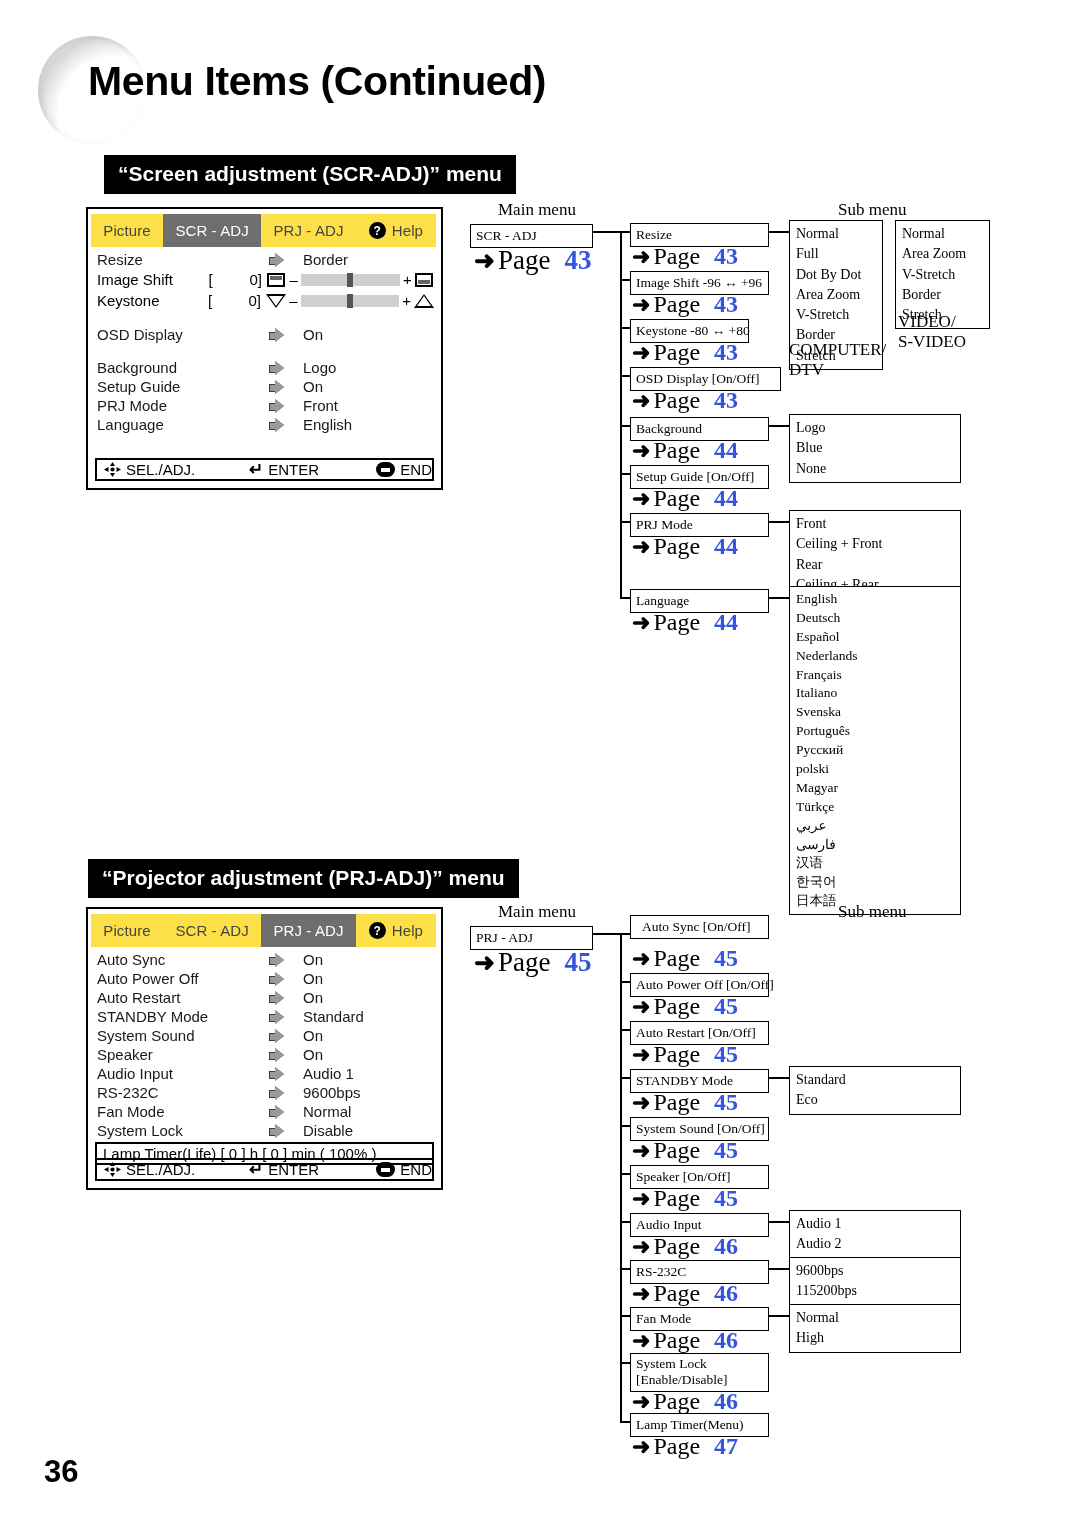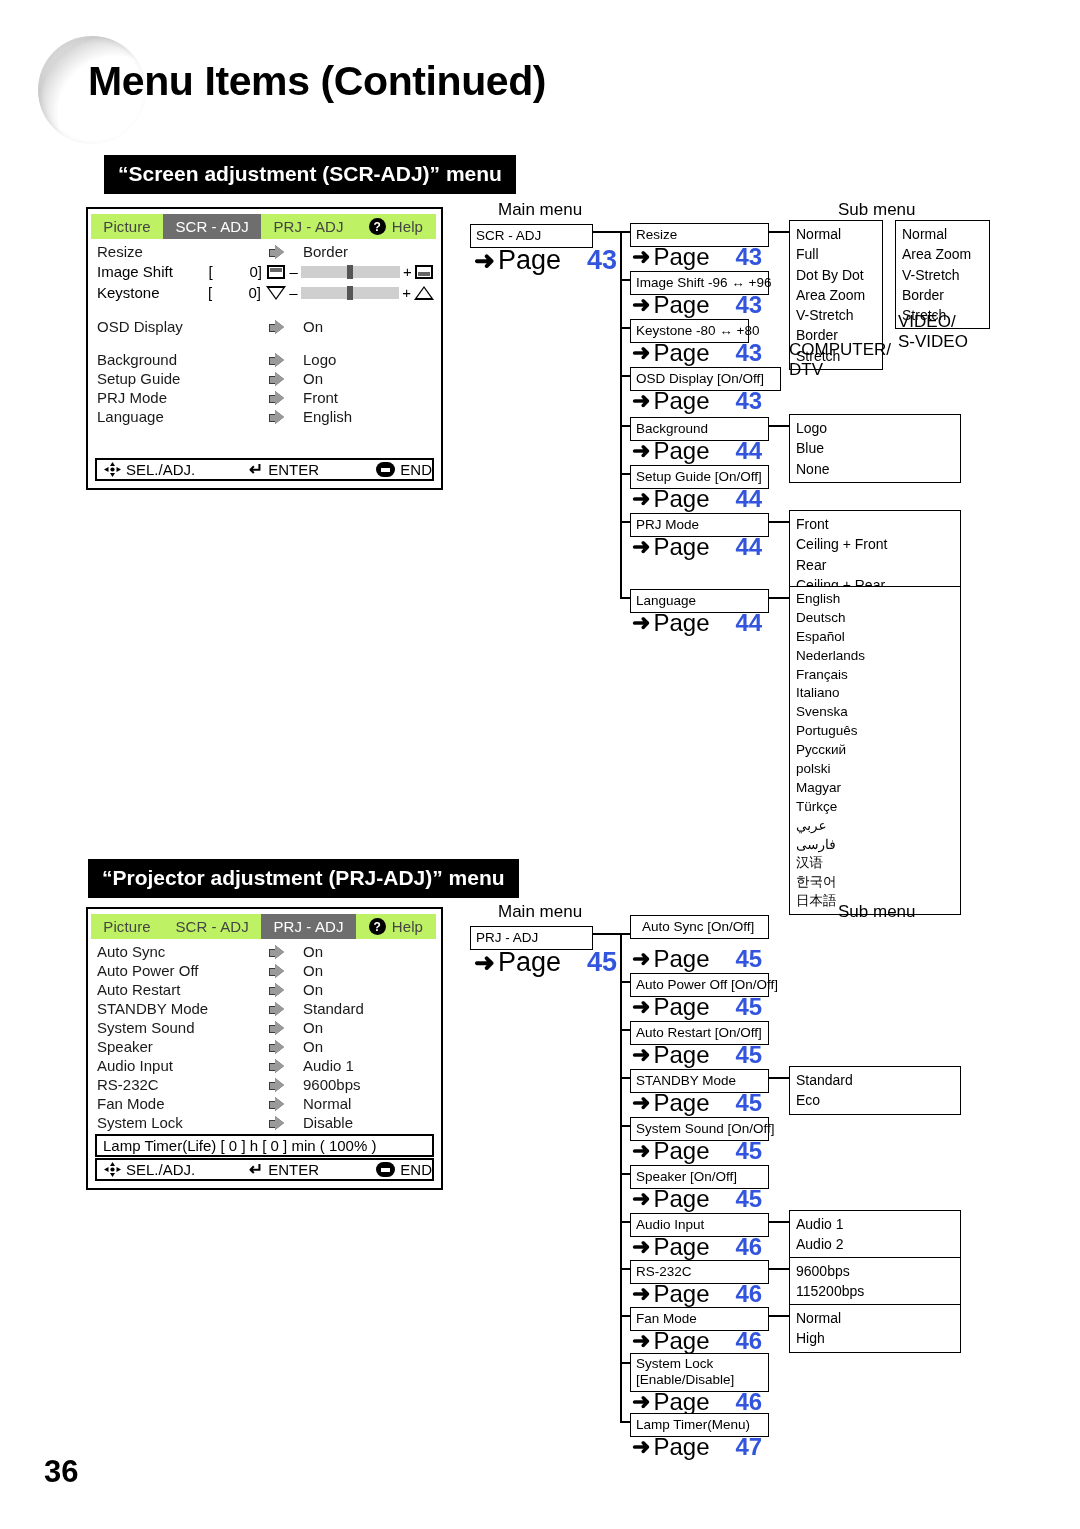--- a/index.html
+++ b/index.html
@@ -39,21 +39,21 @@
     position: absolute;
     width: 357px; height: 283px;
     border: 2px solid #000;
     background: #fff;
   }
   #osd-scr { left: 86px; top: 207px; }
   #osd-prj { left: 86px; top: 907px; }
 
   .osd-tabs {
     display: flex; align-items: stretch;
-    height: 25px; background: #bef264;
+    height: 33px; background: #fde047;
     margin: 5px 5px 0 3px;
     font-size: 15px;
   }
   .osd-tab {
     flex: 1 1 auto; display: flex; align-items: center; justify-content: center;
     color: #444; letter-spacing: .1px; white-space: nowrap;
   }
   .osd-tab.active { background: #6e6e6e; color: #ffffff; }
   .osd-tab.help { gap: 6px; flex: 1.05 1 auto; }
   .help-glyph {
@@ -149,21 +149,21 @@
   .osd-footer .c3 { }
   .nav-glyph { display:inline-block; width:17px; height:15px; position:relative; }
   .nav-glyph svg { display:block; }
   .end-glyph {
     width: 19px; height: 15px; border-radius: 8px; background:#000;
     display:inline-flex; align-items:center; justify-content:center;
   }
   .end-glyph i { display:block; width:9px; height:4px; background:#fff; }
 
   
-  .flow { position: absolute; }
+  .flow { position: absolute; font-family: Liberation Serif, serif; }
   #flow-scr { left: 470px; top: 200px; width: 600px; height: 640px; }
   #flow-prj { left: 470px; top: 900px; width: 600px; height: 540px; }
 
   .col-label { position: absolute; font-size: 17px; white-space: nowrap; }
 
   .nodebox {
     position: absolute; border: 1.5px solid #000; background: #fff;
     font-size: 13.5px; line-height: 1.32;
     padding: 2px 5px; white-space: nowrap;
   }
@@ -175,21 +175,21 @@
   .listbox.small { font-size: 13.5px; line-height: 1.4; }
   .listbox div { white-space: nowrap; }
 
   .pageref {
     position: absolute; font-size: 24px; white-space: nowrap;
     display: flex; align-items: center; gap: 2px;
   }
   .pageref .arw {
     font-size: 22px; line-height: 1; font-weight: bold; margin-right: 1px;
   }
-  .pageref .num { color: #3355dd; font-weight: bold; margin-left: 24px; }
+  .pageref .num { color: #3355dd; font-weight: bold; margin-left: 12px; }
   .pageref.big { font-size: 27px; }
   .pageref.big .arw { font-size: 25px; }
 
   .grouplabel { position: absolute; font-size: 17px; line-height: 1.18; white-space: nowrap; }
 
   .hline { position: absolute; background: #000; height: 1.5px; }
   .vline { position: absolute; background: #000; width: 1.5px; }
 
   .folio {
     position: absolute; left: 44px; top: 1454px;

